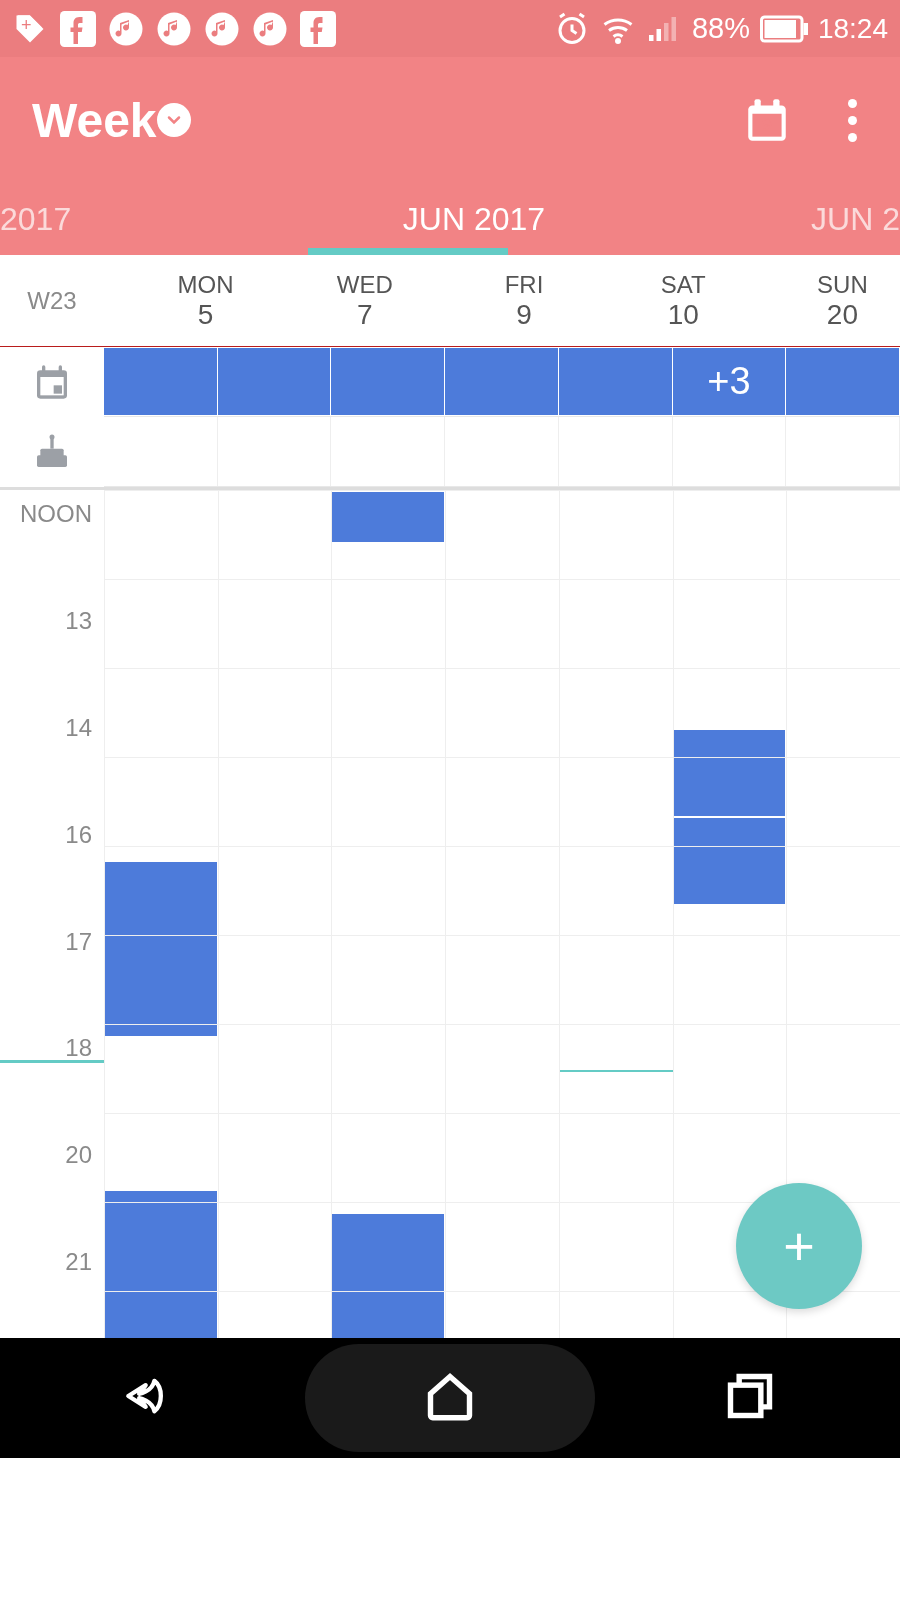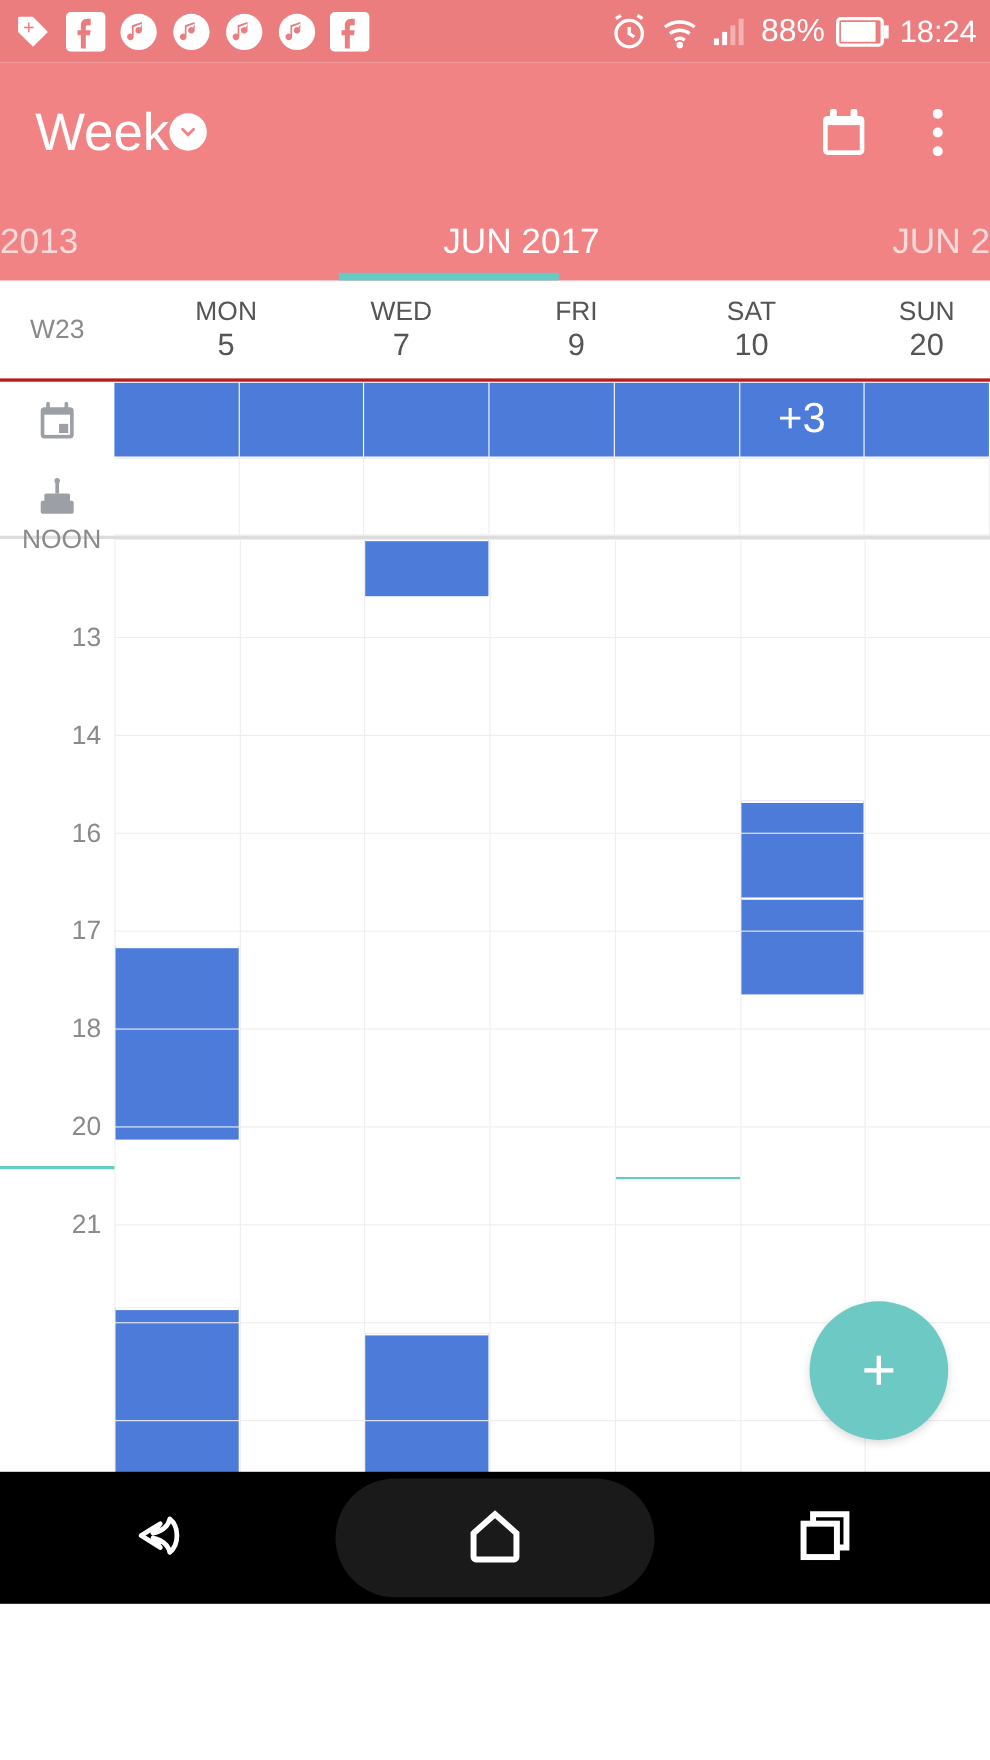--- a/index.html
+++ b/index.html
@@ -28,21 +28,21 @@
   .header-top {
     height: 126px;
     display: flex;
     align-items: center;
     padding: 0 28px 0 32px;
   }
   .view-switch {
     display: flex;
     align-items: center;
     font-size: 48px;
-    font-weight: 400;
+    font-weight: 700;
   }
   .view-switch .chev {
     width: 34px; height: 34px; border-radius: 50%; background:#fff;
     display:flex; align-items:center; justify-content:center;
   }
   .header-actions { margin-left:auto; display:flex; gap:40px; align-items:center; }
   .today-btn { display:flex; flex-direction:column; align-items:center; }
   .today-btn svg { width:50px; height:50px; }
   .today-num { position:absolute; font-size:18px; color:#f28385; margin-top:20px; font-weight:500;}
   .more-btn { width:40px; display:flex; flex-direction:column; gap:8px; align-items:center; }
@@ -69,21 +69,21 @@
     left:308px;
     width:200px;
     height:7px;
     background:#64cbc5;
   }
   
   
   .day-headers {
     display:flex;
     height:92px;
-    border-bottom:3px solid #b91c1c;
+    border-bottom:1px solid #b91c1c;
     gap:44px;
   }
   .week-num {
     width:104px;
     display:flex;
     align-items:center;
     justify-content:center;
     font-size:24px;
     color:#8a8a8a;
     font-weight:400;
@@ -136,20 +136,21 @@
   .time-label {
     height:89px;
     display:flex;
     align-items:flex-start;
     justify-content:flex-end;
     padding-right:12px;
     padding-top:0;
     font-size:24px;
     color:#8a8a8a;
     position:relative;
+    margin-top:23px;
   }
   .time-label span { position:relative; top:-13px; }
   .grid-cols { flex:1; display:flex; position:relative; }
   .grid-col { flex:1; border-left:1px solid #eee; position:relative; }
   .grid-col:last-child { border-right:1px solid #eee; }
   .hour-line { position:absolute; left:0; right:0; height:1px; background:#eee; }
   
   .event-block {
     position:absolute;
     background:#4d7bda;
@@ -313,21 +314,21 @@
         <span class="today-num" style="color:#f28385">9</span>
       </div>
       <div class="more-btn">
         <span></span>
           <span></span>
           <span></span>
       </div>
     </div>
   </div>
   <div class="month-tabs">
-    <span class="month-tab month-prev">2013</span>
+    <span class="month-tab month-prev">2017</span>
     <span class="month-tab month-current">JUN 2017</span>
     <span class="month-tab month-next">JUN 2</span>
     <div class="tab-indicator"></div>
   </div>
 </div>
 
 <div class="day-headers">
   <div class="week-num">W23</div>
   <div class="day-header">
     <span class="dow">MON</span>

